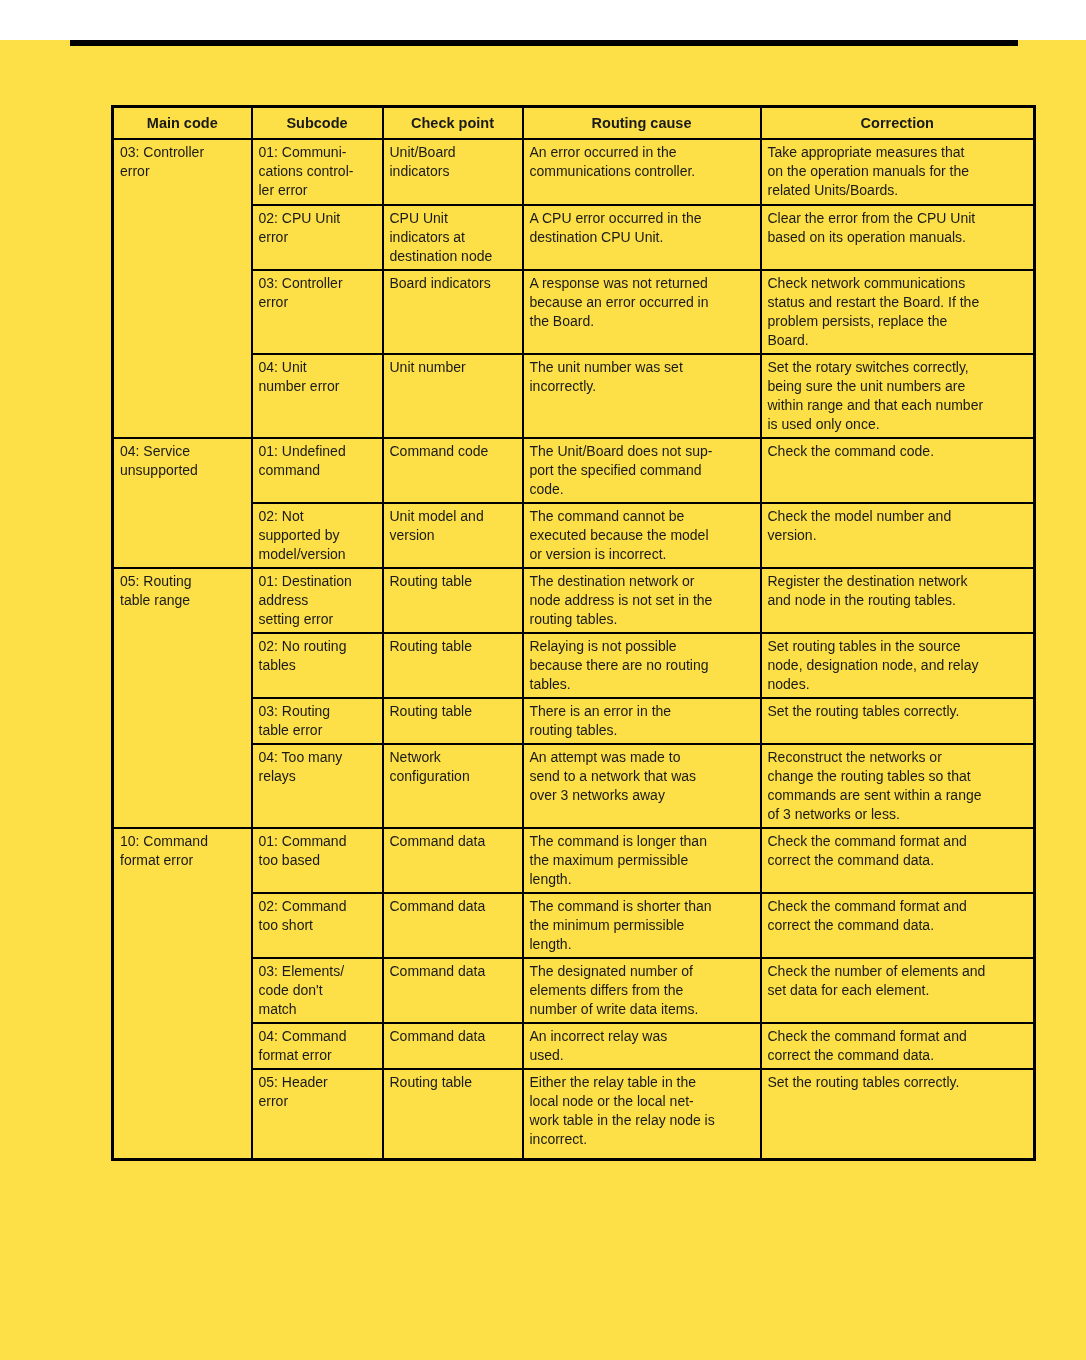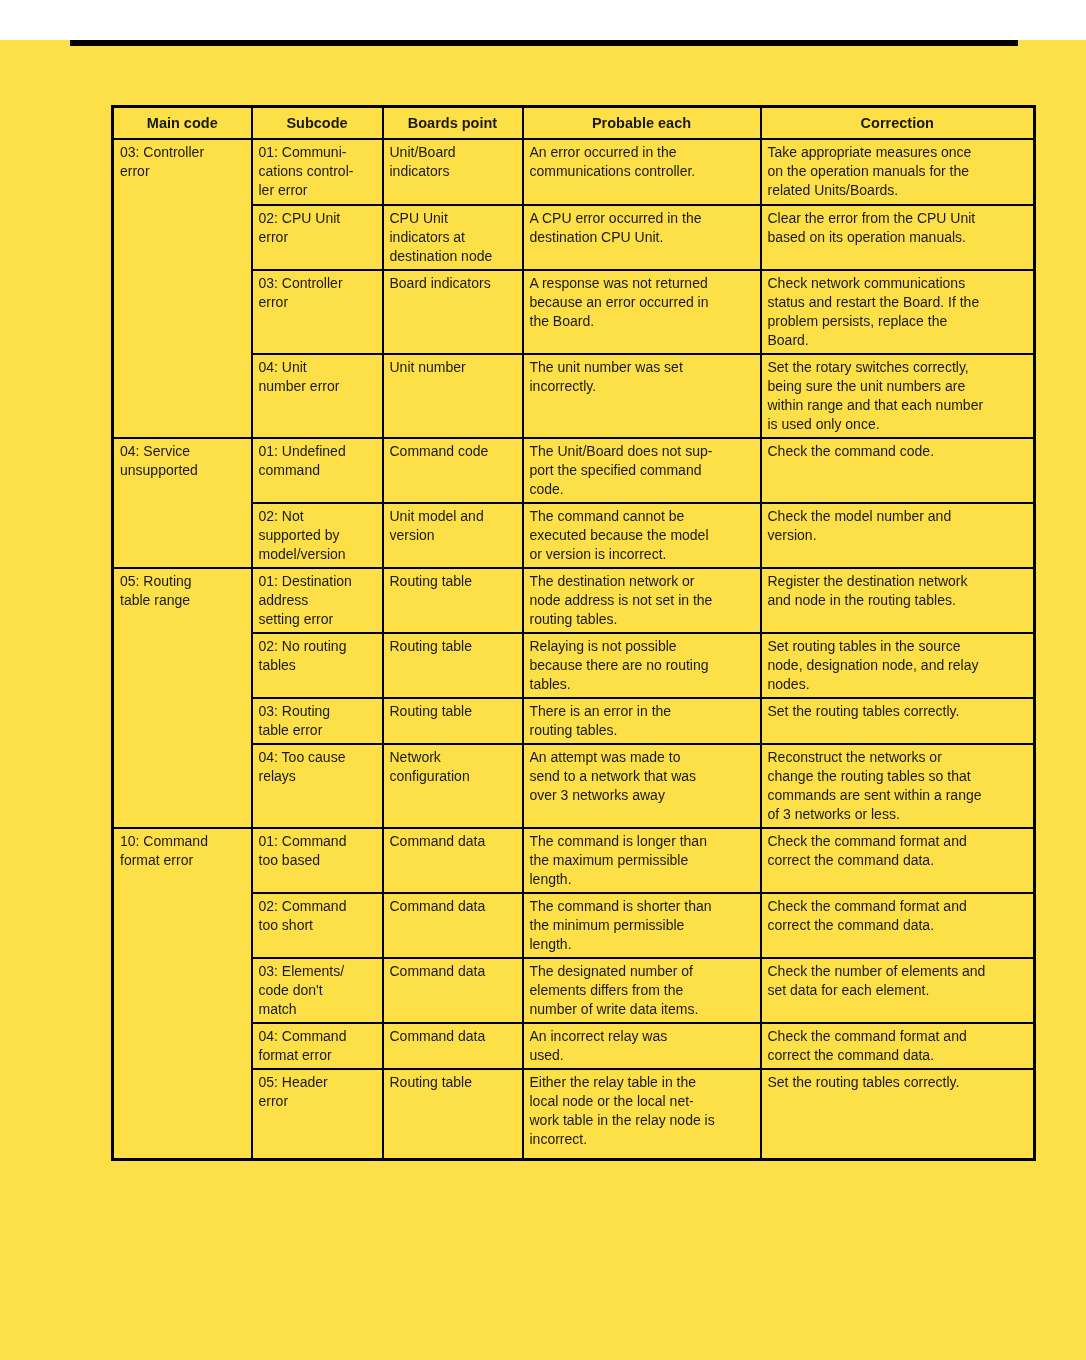--- a/index.html
+++ b/index.html
@@ -75,38 +75,38 @@
       <col style="width:139px">
       <col style="width:131px">
       <col style="width:140px">
       <col style="width:238px">
       <col style="width:274px">
     </colgroup>
     <thead>
       <tr>
         <th>Main code</th>
         <th>Subcode</th>
-        <th>Boards point</th>
-        <th>Probable each</th>
+        <th>Check point</th>
+        <th>Routing cause</th>
         <th>Correction</th>
       </tr>
     </thead>
     <tbody>
 
       <tr style="height:66px">
         <td rowspan="4">03: Controller
 error</td>
         <td>01: Communi-
 cations control-
 ler error</td>
         <td>Unit/Board
 indicators</td>
         <td>An error occurred in the
 communications controller.</td>
-        <td>Take appropriate measures once
+        <td>Take appropriate measures that
 on the operation manuals for the
 related Units/Boards.</td>
       </tr>
       <tr style="height:64px">
         <td>02: CPU Unit
 error</td>
         <td>CPU Unit
 indicators at
 destination node</td>
         <td>A CPU error occurred in the
@@ -188,21 +188,21 @@
       </tr>
       <tr style="height:38px">
         <td>03: Routing
 table error</td>
         <td>Routing table</td>
         <td>There is an error in the
 routing tables.</td>
         <td>Set the routing tables correctly.</td>
       </tr>
       <tr style="height:78px">
-        <td>04: Too cause
+        <td>04: Too many
 relays</td>
         <td>Network
 configuration</td>
         <td>An attempt was made to
 send to a network that was
 over 3 networks away</td>
         <td>Reconstruct the networks or
 change the routing tables so that
 commands are sent within a range
 of 3 networks or less.</td>

